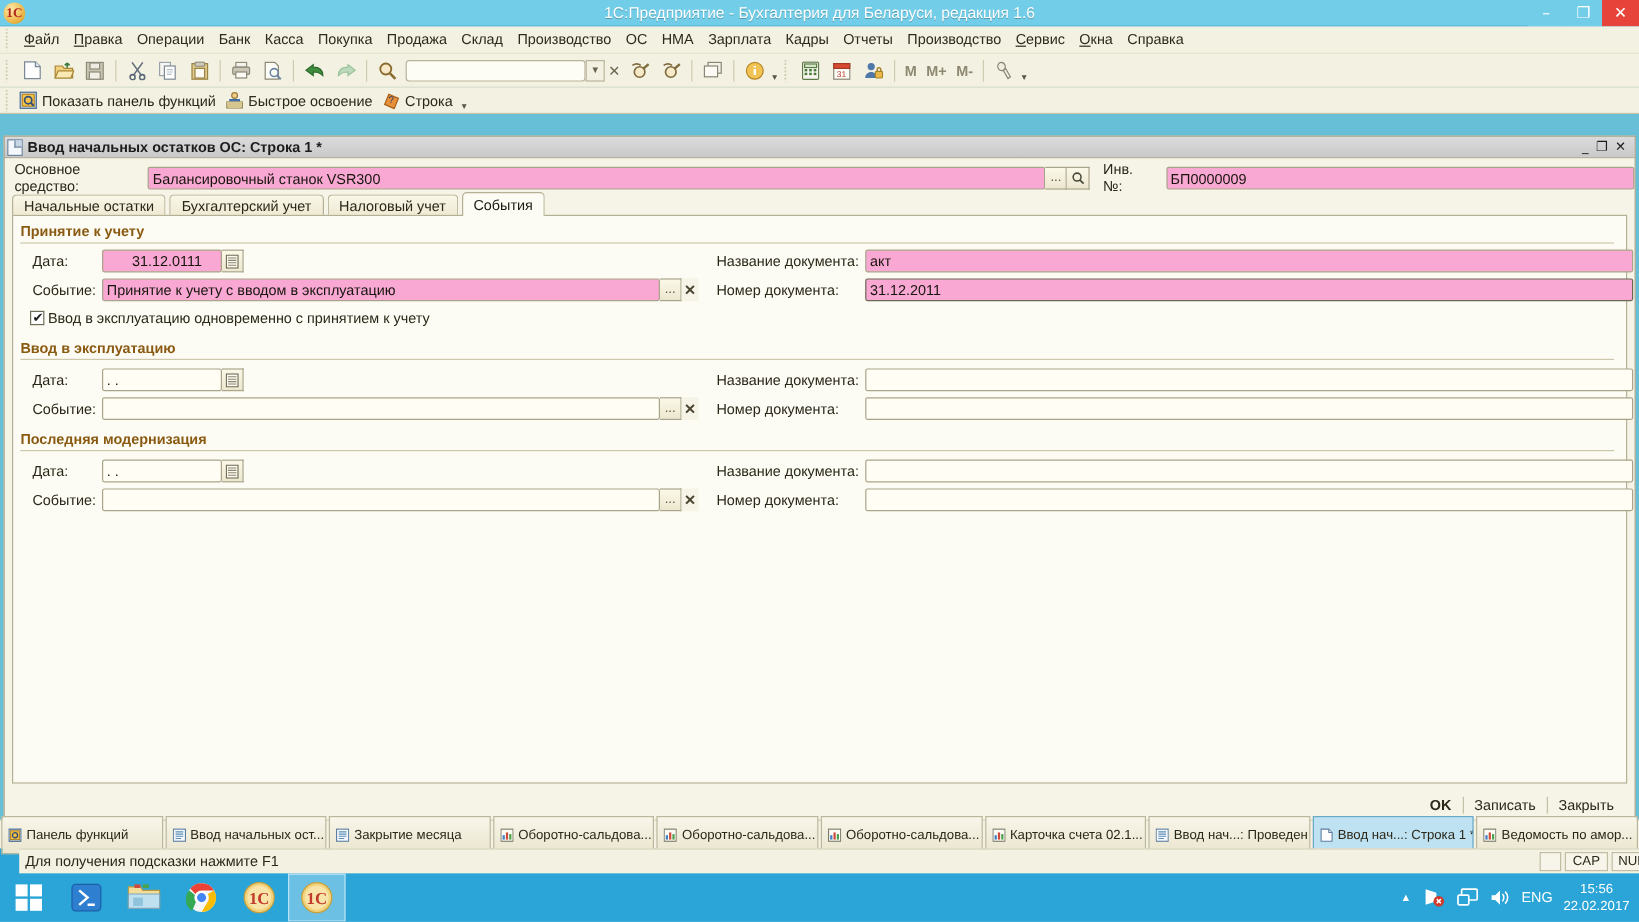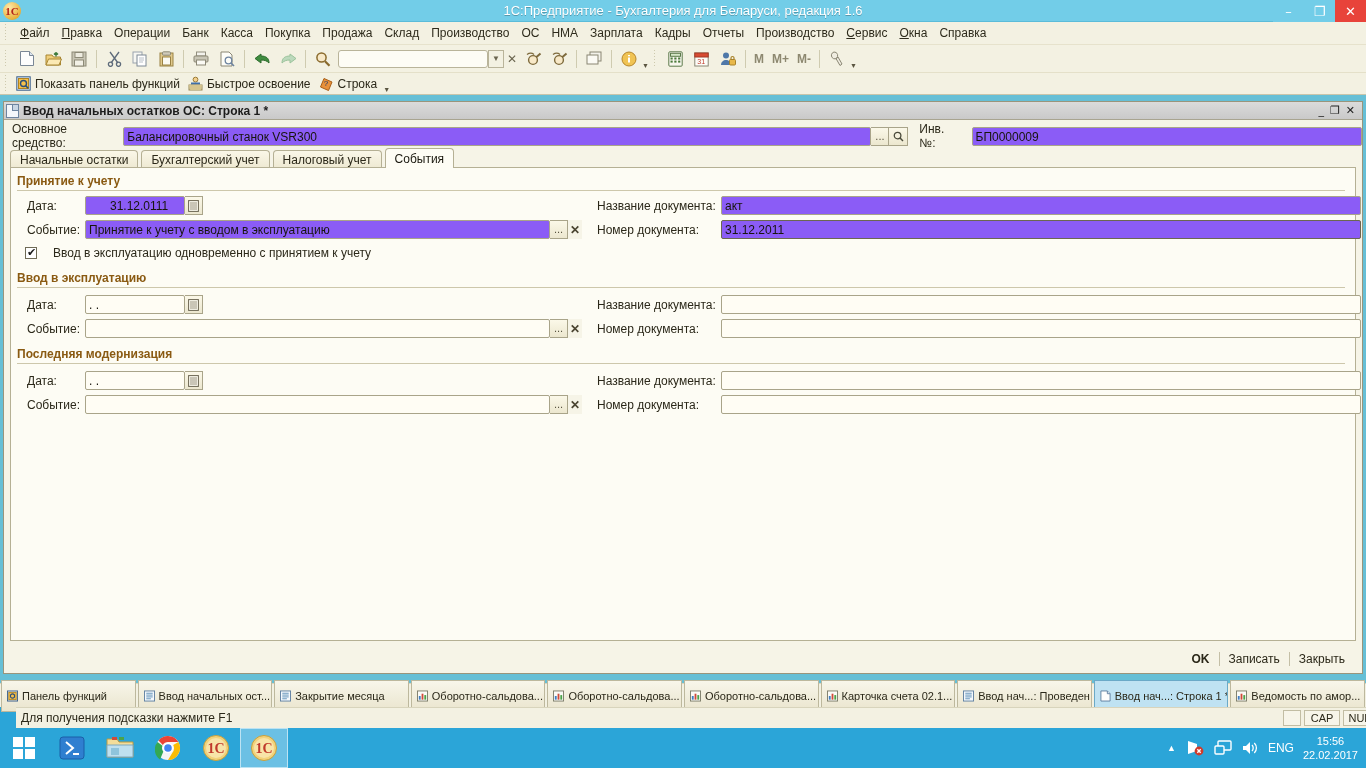--- a/index.html
+++ b/index.html
@@ -94,21 +94,21 @@
   .t2item { display: flex; align-items: center; gap: 4px; padding: 0 6px 0 2px; font-size: 12px; color: #2b2819; }
 
   
   .mdi {
     position: absolute; left: 0; top: 95px; width: 1366px; height: 588px;
     background: #66bfd6;
   }
 
   
   .docwin {
-    position: absolute; left: 3px; top: 6px; width: 1360px; height: 573px;
+    position: absolute; left: 3px; top: 18px; width: 1360px; height: 573px;
     background: #f6f4e7; border: 1px solid #9a957c;
   }
   .docwin-title {
     height: 18px; background: linear-gradient(#dbdbdb, #c9c9c9);
     border-bottom: 1px solid #a8a490;
     display: flex; align-items: center; padding: 0 2px;
   }
   .docwin-title .dtitle { font-size: 12px; font-weight: bold; color: #1c1c1c; margin-left: 4px; }
   .docwin-title .dbtns { margin-left: auto; display: flex; gap: 6px; padding-right: 5px; align-items:center; }
   .docwin-title .dbtn { font-size: 11px; color: #1c1c1c; font-family: "DejaVu Sans", sans-serif; line-height: 1; }
@@ -124,21 +124,21 @@
   
   .formbody { position: absolute; left:0; top:18px; right:0; bottom:0; background: #f6f4e7; }
 
   .row-top {
     position: absolute; left: 0; top: 6px; width: 100%; height: 20px;
     display: flex; align-items: center;
   }
   .lbl { font-size: 12px; color: #2b2819; }
 
   .txt {
-    height: 19px; background: #8b5cf6; border: 1px solid #a9a489;
+    height: 19px; background: #f9a8d4; border: 1px solid #a9a489;
     border-radius: 2px; font-size: 12px; color: #17150c;
     padding: 1px 3px; line-height: 16px; overflow: hidden; white-space: nowrap;
     font-family: "Liberation Sans", sans-serif;
   }
   .txt.empty { background:#fffdf4; }
   .pickbtn {
     width: 18px; height: 19px; background: linear-gradient(#fbf8e8,#ece7cf);
     border: 1px solid #a9a489; border-left: none; font-size: 11px; color: #5a5541;
     display: flex; align-items: center; justify-content: center; line-height: 1;
   }
@@ -180,21 +180,21 @@
   
   .grp { position: absolute; left: 6px; right: 10px; }
   .grp-title {
     font-size: 12px; font-weight: bold; color: #8a5a12;
     padding-bottom: 2px; display: inline-block;
   }
   .grp-line { height: 1px; background: #cdc7ab; }
 
   .fieldrow { position: absolute; display: flex; align-items: center; }
 
-  .chkrow { position: absolute; display: flex; align-items: center; gap: 16px; }
+  .chkrow { position: absolute; display: flex; align-items: center; gap: 3px; }
   .chk {
     width: 12px; height: 12px; background: #ffffff; border: 1px solid #6f6b56;
     position: relative;
   }
   .chk:after {
     content: "\2714"; position: absolute; left: 1px; top: -2px;
     font-size: 11px; color: #1a1a1a; font-family: "DejaVu Sans", sans-serif;
   }
 
   

